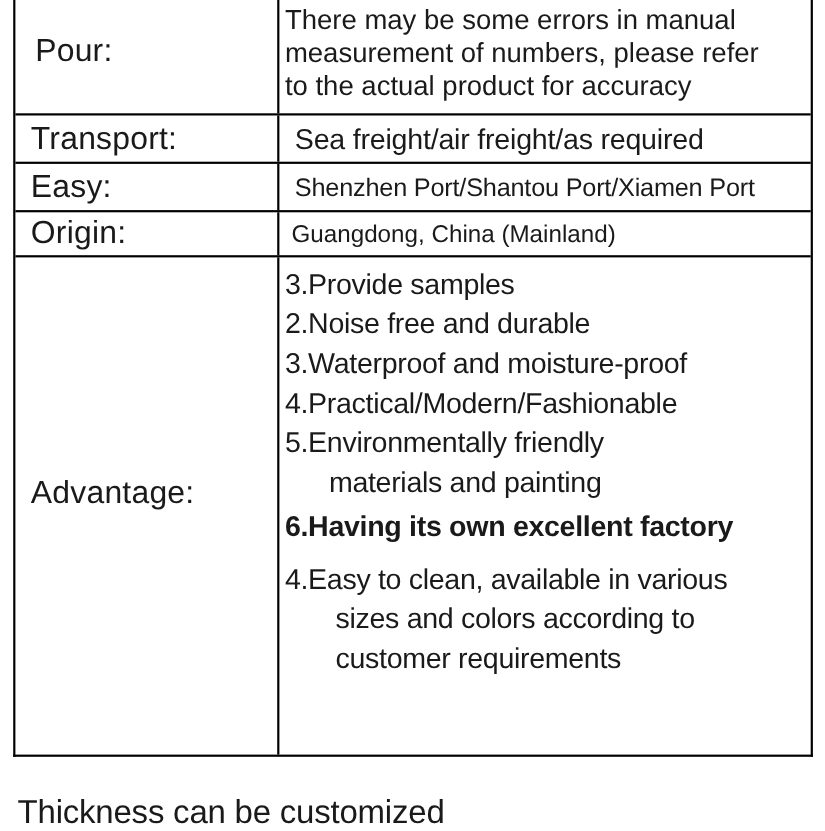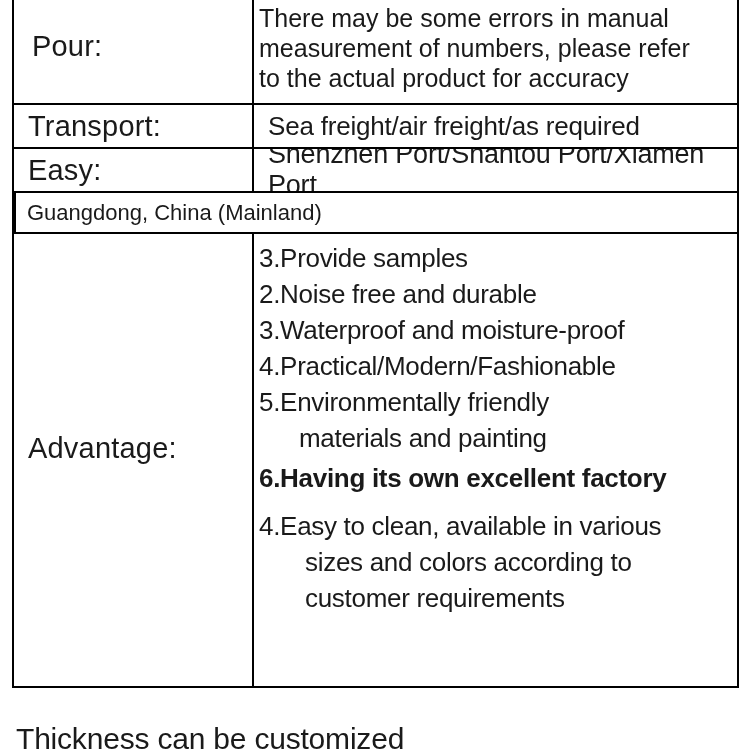--- a/index.html
+++ b/index.html
@@ -51,21 +51,21 @@
     align-items: center;
   }
   .value-pour {
     align-items: flex-start;
     padding: 3px 0 0 5px;
     font-size: 25px;
     line-height: 30px;
     white-space: pre;
   }
   .value-transport { padding-left: 14px; font-size: 26px; letter-spacing: -0.2px; }
-  .value-port      { padding-left: 14px; font-size: 27px; letter-spacing: -0.2px; }
+  .value-port      { padding-left: 14px; font-size: 23px; letter-spacing: -0.2px; }
   .value-origin    { padding-left: 11px; font-size: 22px; }
   .value-advantage {
     display: block;
     padding: 6px 0 0 5px;
     font-size: 26px;
     line-height: 36px;
     letter-spacing: -0.3px;
   }
   .adv-item { white-space: pre; }
   .hang-40 { padding-left: 40px; text-indent: -40px; }
@@ -100,20 +100,21 @@
       <div class="cell label">Transport:</div>
       <div class="cell value value-transport">Sea freight/air freight/as required</div>
     </div>
 
     <div class="row row-port">
       <div class="cell label">Easy:</div>
       <div class="cell value value-port">Shenzhen Port/Shantou Port/Xiamen Port</div>
     </div>
 
     <div class="row row-origin">
+      <div class="cell label">Origin:</div>
       <div class="cell value value-origin">Guangdong, China (Mainland)</div>
     </div>
 
     <div class="row row-advantage">
       <div class="cell label label-advantage">Advantage:</div>
       <div class="cell value value-advantage">
         <div class="adv-item">3.Provide samples</div>
         <div class="adv-item">2.Noise free and durable</div>
         <div class="adv-item">3.Waterproof and moisture-proof</div>
         <div class="adv-item">4.Practical/Modern/Fashionable</div>

